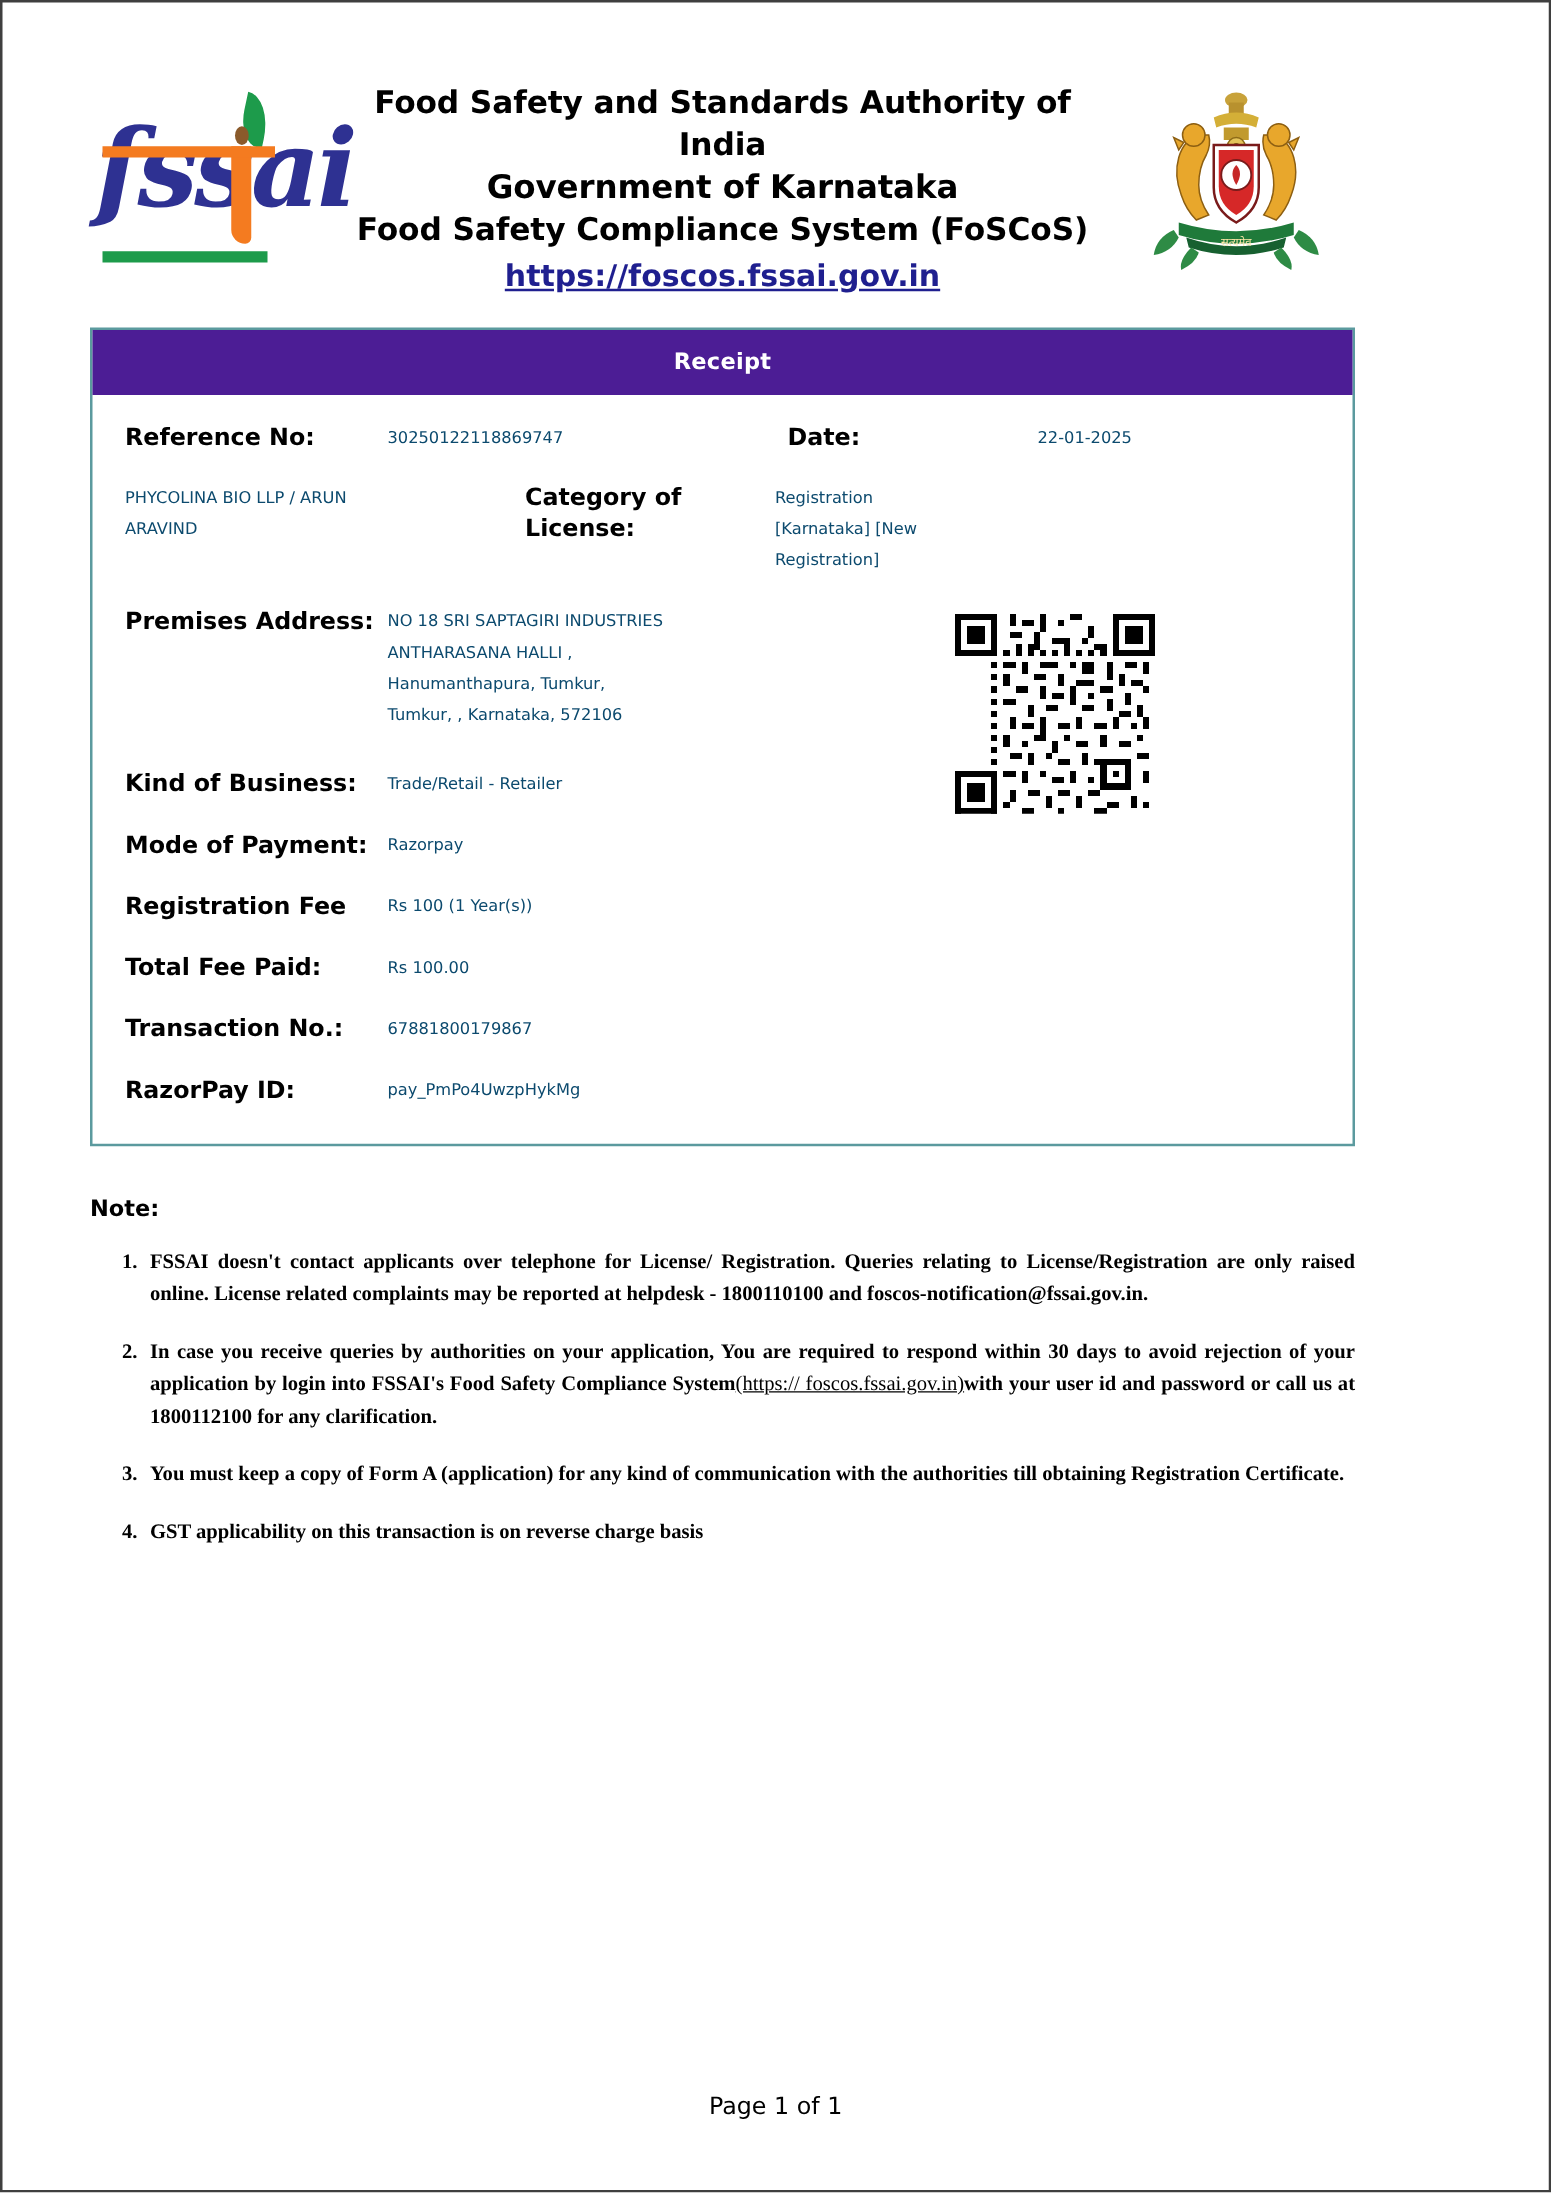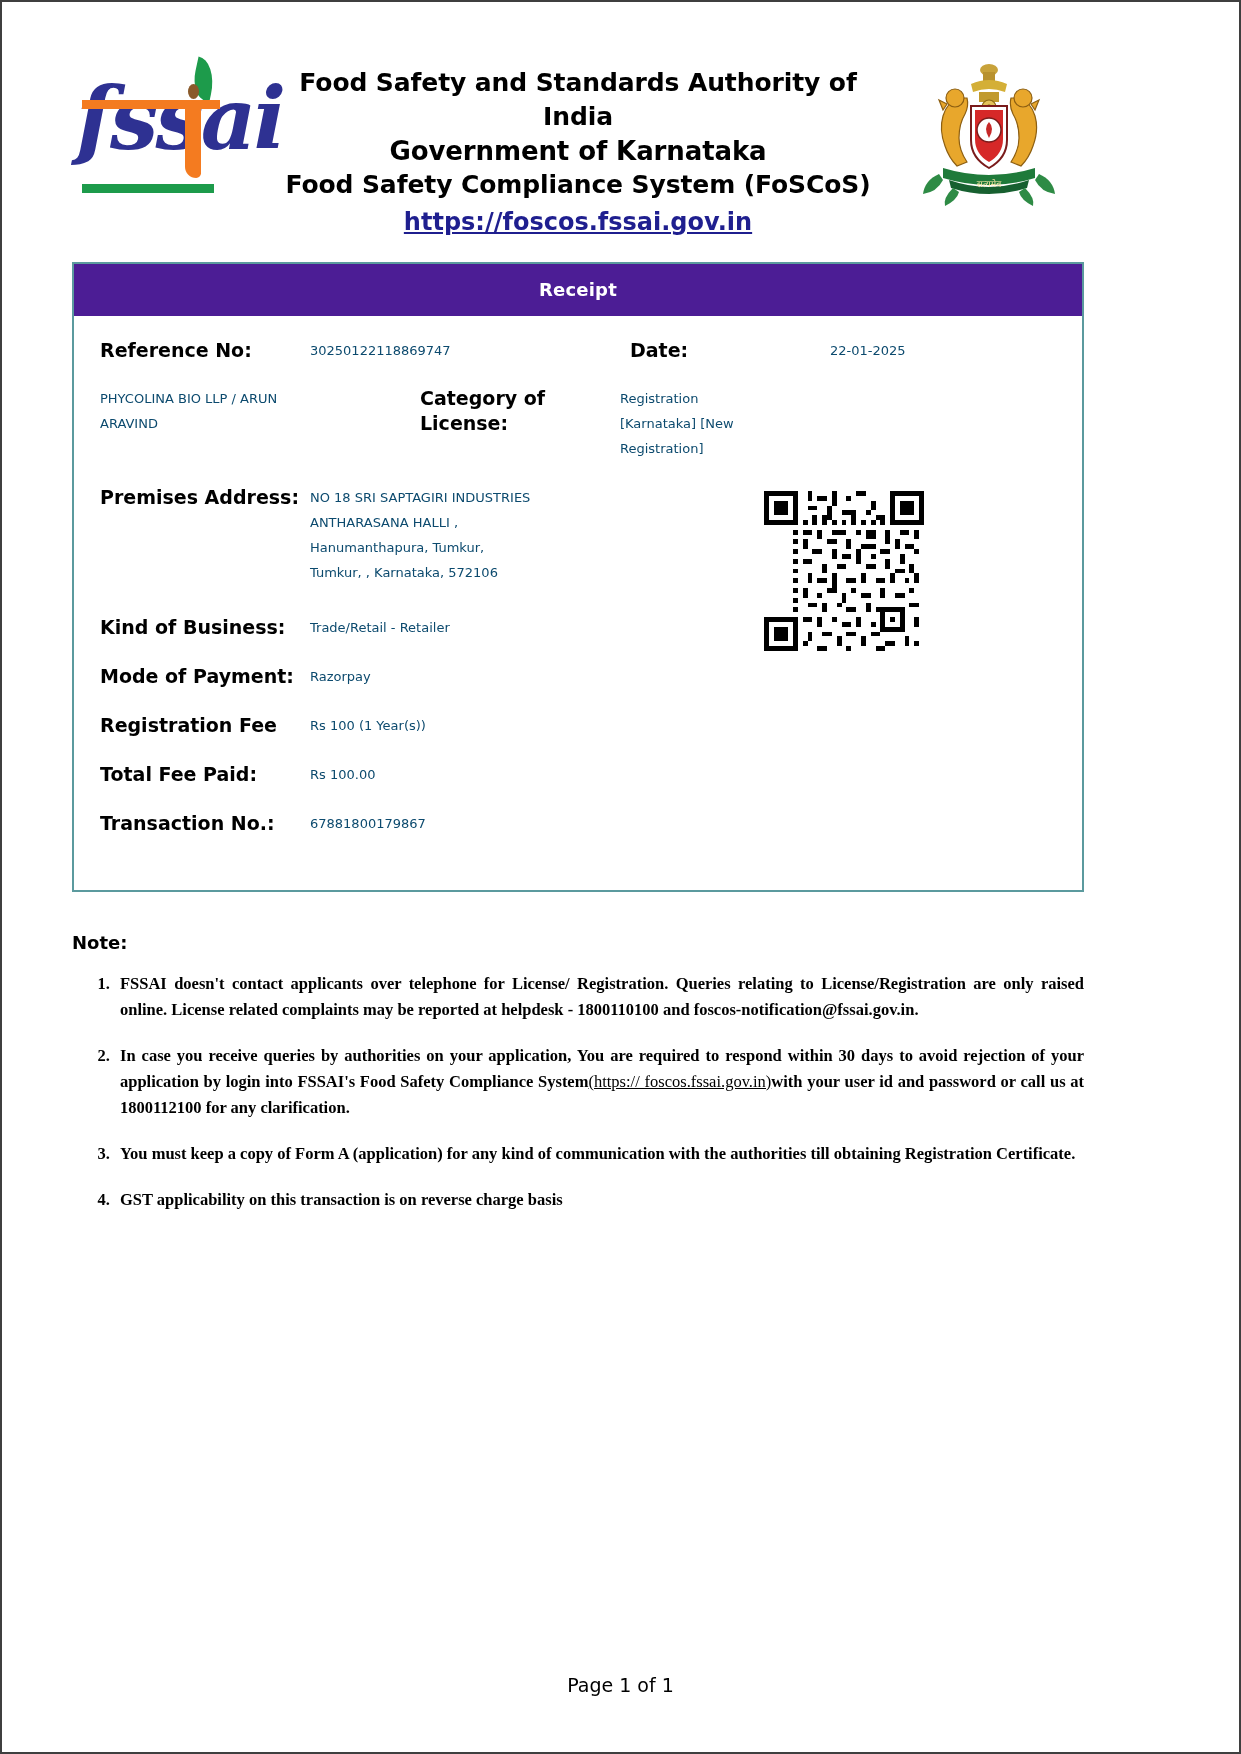--- a/index.html
+++ b/index.html
@@ -23,21 +23,21 @@
   .inner {
     position: absolute;
     left: 70px;
     top: 36px;
     width: 1012px;
   }
 
   
   .header {
     display: flex;
-    align-items: flex-start;
+    align-items: center;
     justify-content: space-between;
     height: 196px;
   }
   .logo-wrap {
     width: 190px;
     flex: 0 0 190px;
     padding-top: 18px;
   }
   .emblem-wrap {
     width: 190px;
@@ -507,20 +507,24 @@
         <div class="row row-simple">
           <div class="cell-label c1">Total Fee Paid:</div>
           <div class="cell-value c2">Rs 100.00</div>
         </div>
 
         <div class="row row-simple">
           <div class="cell-label c1">Transaction No.:</div>
           <div class="cell-value c2">67881800179867</div>
         </div>
 
+        <div class="row">
+          <div class="cell-label c1">RazorPay ID:</div>
+          <div class="cell-value c2">pay_PmPo4UwzpHykMg</div>
+        </div>
 
       </div>
     </div>
 
     <div class="notes">
       <div class="notes-title">Note:</div>
       <ol class="note-list">
         <li>
           <span class="note-text">FSSAI doesn't contact applicants over telephone for License/ Registration. Queries relating to License/Registration are only raised online. License related complaints may be reported at helpdesk - 1800110100 and foscos-notification@fssai.gov.in.</span>
         </li>

